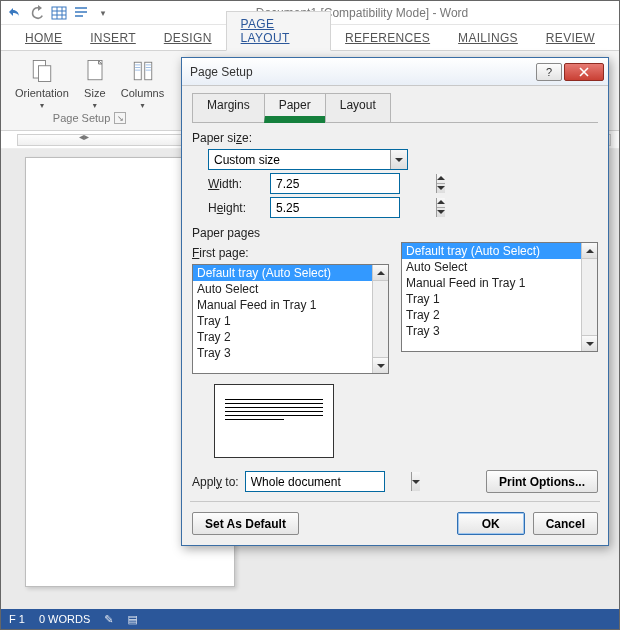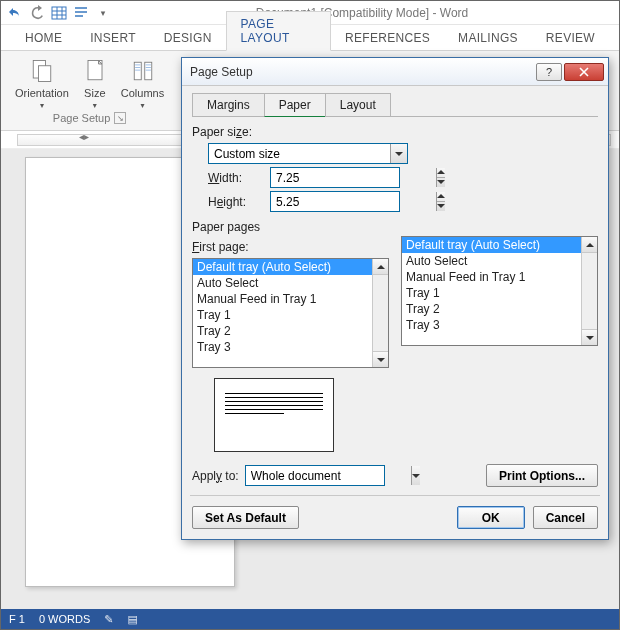--- a/index.html
+++ b/index.html
@@ -3,21 +3,21 @@
 <meta charset="utf-8">
 <style>
   * { box-sizing: border-box; font-family: "Segoe UI", Tahoma, sans-serif; }
   body { margin: 0; width: 620px; height: 630px; background: #fff; overflow: hidden; position: relative; border:1px solid #666; }
   
   .titlebar { height: 24px; background: #fff; display:flex; align-items:center; padding:0 6px; font-size:12px; color:#666; border-bottom:1px solid #e5e5e5;}
   .qat { display:flex; gap:6px; align-items:center;}
   .qat span { display:inline-flex; width:16px; height:16px; align-items:center; justify-content:center; color:#3a79c0;}
   .wintitle { flex:1; text-align:center; color:#777; font-size:12px;}
   .ribbon-tabs { height:26px; display:flex; align-items:flex-end; padding:0 10px; gap:0; background:#fff; border-bottom:1px solid #d4d4d4;}
-  .ribbon-tabs .rtab { font-size:12px; color:#555; padding:5px 14px; cursor:pointer; letter-spacing:0.3px;}
+  .ribbon-tabs .rtab { font-size:12px; color:#555; padding:5px 14px; cursor:pointer; letter-spacing:0.3px;text-decoration:underline;}
   .ribbon-tabs .rtab.active { color:#2b579a; border:1px solid #d4d4d4; border-bottom:1px solid #f5f5f5; background:#f5f5f5; position:relative; top:1px;}
   .ribbon-body { height:80px; background:#f5f5f5; border-bottom:1px solid #d4d4d4; display:flex; align-items:flex-start; padding:4px 8px; gap:4px;}
   .rgroup { display:flex; flex-direction:column; align-items:center; height:100%; padding:2px 6px;}
   .rgroup .icons { display:flex; gap:12px;}
   .rbtn { display:flex; flex-direction:column; align-items:center; gap:2px; font-size:11px; color:#444; cursor:pointer;}
   .rbtn svg { width:28px; height:28px; }
   .rgroup-label { font-size:11px; color:#777; margin-top:auto; display:flex; align-items:center; gap:4px;}
   .ruler { height:18px; background:#fff; border-bottom:1px solid #eee; position:relative;}
   .ruler-track { position:absolute; left:16px; right:8px; top:3px; height:12px; background:linear-gradient(#fdfdfd,#f0f0f0); border:1px solid #d0d0d0;}
   .docarea { position:absolute; top:148px; left:0; right:0; bottom:20px; background:#eaeaea;}
@@ -27,21 +27,21 @@
   
   .dialog { position:absolute; left:180px; top:56px; width:428px; background:#f0f0f0; border:1px solid #3a6ea5; box-shadow:2px 3px 10px rgba(0,0,0,.35);}
   .dlg-title { height:28px; background:linear-gradient(#fff,#e9eff7); display:flex; align-items:center; padding:0 4px 0 8px; font-size:12px; color:#333; border-bottom:1px solid #c8c8c8;}
   .dlg-title .t { flex:1;}
   .dlg-btns { display:flex; gap:2px;}
   .dlg-btns .wbtn { width:26px; height:18px; border:1px solid #8a8a8a; background:linear-gradient(#fdfdfd,#e3e3e3); display:flex; align-items:center; justify-content:center; font-size:11px; color:#333; border-radius:2px; cursor:pointer;}
   .dlg-btns .wbtn.close { width:40px; background:linear-gradient(#e67a73,#c94034); color:#fff; border-color:#8e2b22; font-weight:bold;}
   .dlg-body { padding:6px 10px 10px 10px; font-size:12px; color:#222;}
   .tabstrip { display:flex; border-bottom:1px solid #b5b5b5; margin-bottom:8px;}
   .tabstrip .dtab { padding:4px 14px; font-size:12px; border:1px solid transparent; position:relative; top:1px; cursor:pointer; background:#ececec; border:1px solid #b5b5b5; border-bottom:1px solid #b5b5b5; margin-right:-1px;}
-  .tabstrip .dtab.active { background:#f0f0f0; border-bottom:1px solid #15803d;}
+  .tabstrip .dtab.active { background:#f0f0f0; border-bottom:7px solid #15803d;}
   .section-label { font-size:12px; margin:4px 0 4px 0;}
   .u { text-decoration: underline; }
   .row { display:flex; align-items:center; gap:8px; margin:3px 0 3px 16px;}
   .row label { width:54px; text-align:left;}
   .combo, .spin { display:flex; align-items:stretch; border:1px solid #0369a1; background:#fff; height:21px;}
   .combo { width:200px;}
   .combo input, .spin input { border:none; outline:none; font-size:12px; padding:0 5px; flex:1; background:transparent;}
   .combo .arrow, .spin .arrows { width:17px; background:linear-gradient(#f7f7f7,#ddd); border-left:1px solid #9a9a9a; display:flex; flex-direction:column; align-items:center; justify-content:center; cursor:pointer;}
   .spin { width:130px;}
   .spin .arrows { width:17px;}

